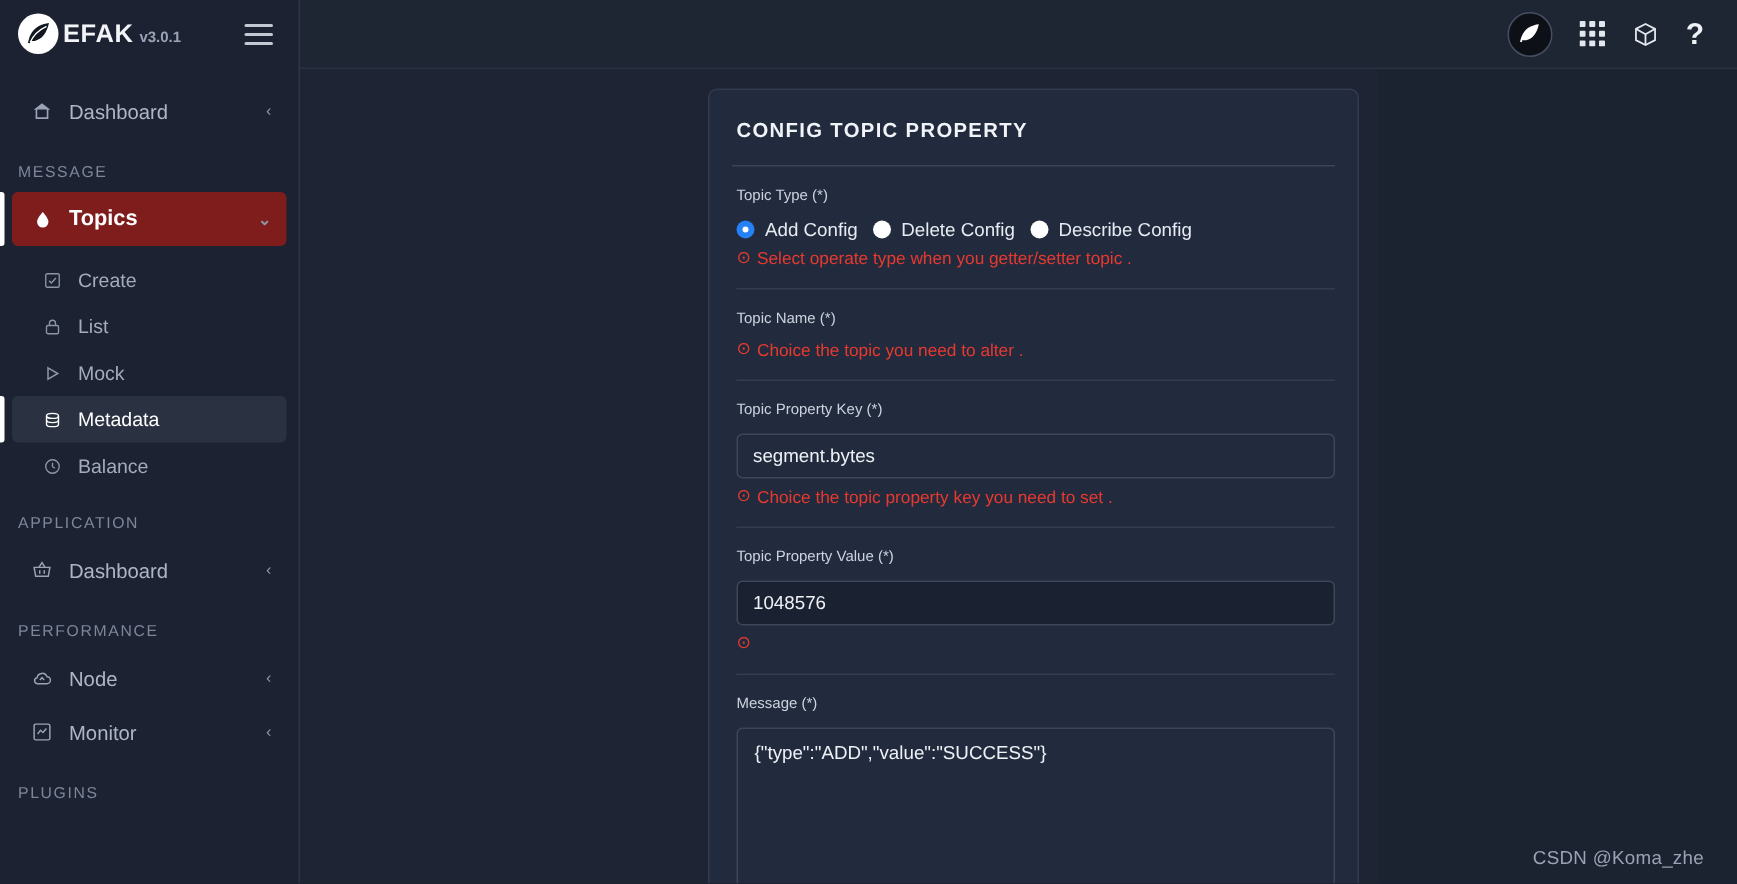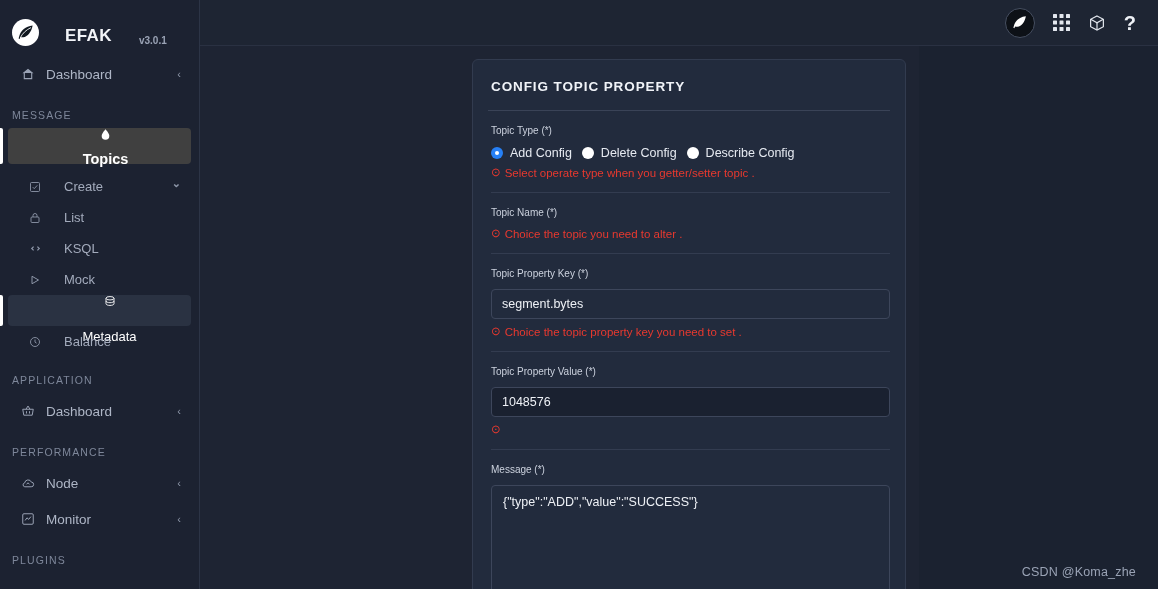--- a/index.html
+++ b/index.html
@@ -13,21 +13,21 @@
 
   
   .topbar {
     height: 46px; flex: 0 0 46px;
     display: flex; align-items: center;
     background: #1e2533;
     border-bottom: 1px solid #2a3142;
   }
   .brand {
     width: 200px; height: 46px; flex: 0 0 200px;
-    display: flex; align-items: flex-end; gap: 26px;
+    display: flex; align-items: center; gap: 3px;
     padding-left: 12px;
     background: #1c2231;
     border-right: 1px solid #2c3446;
   }
   .logo-mark {
     width: 27px; height: 27px; border-radius: 50%;
     background: #ffffff; position: relative; flex: 0 0 27px;
     display: flex; align-items: center; justify-content: center;
   }
   .logo-mark svg { display: block; }
@@ -67,36 +67,36 @@
   }
   .nav-item {
     position: relative; height: 36px; margin: 0 8px;
     display: flex; align-items: center; gap: 10px;
     border-radius: 4px; padding-left: 12px; cursor: pointer;
     color: #aeb6c6; font-size: 13.5px;
   }
   .nav-item .nav-ic { width: 16px; display: flex; align-items: center; justify-content: center; color: #9aa3b5; }
   .nav-item .nav-ic svg { display: block; }
   .nav-item .caret { margin-left: auto; margin-right: 10px; color: #8d96a8; font-size: 11px; display: flex; }
-  .nav-item.active { background: #404040; color: #ffffff; flex-direction: column; }
+  .nav-item.active { background: #7f1d1d; color: #ffffff; }
   .nav-item.active .nav-ic { color: #ffffff; }
   .nav-item.active::before {
     content: ""; position: absolute; left: -8px; top: 0; bottom: 0;
     width: 3px; background: #ffffff; border-radius: 0 2px 2px 0;
   }
   .nav-item.strong { font-size: 14.5px; font-weight: bold; }
 
   .nav-sub {
-    height: 31px; margin: 0 8px; display: flex; align-items: center; gap: 22px;
+    height: 31px; margin: 0 8px; display: flex; align-items: center; gap: 10px;
     padding-left: 20px; border-radius: 4px; cursor: pointer;
     color: #a3abbc; font-size: 13px; position: relative;
   }
   .nav-sub .nav-ic { width: 14px; display: flex; align-items: center; justify-content: center; color: #8d96a8; }
   .nav-sub .nav-ic svg { display: block; }
-  .nav-sub.active { background: #2a3242; color: #fff; flex-direction: column; }
+  .nav-sub.active { background: #2a3242; color: #fff; }
   .nav-sub.active .nav-ic { color: #fff; }
   .nav-sub.active::before {
     content: ""; position: absolute; left: -8px; top: 0; bottom: 0;
     width: 3px; background: #ffffff; border-radius: 0 2px 2px 0;
   }
   .nav-group {
     color: #7e879a; font-size: 10.5px; letter-spacing: 1.1px;
     padding: 0 0 0 12px; margin-top: 17px; margin-bottom: 7px;
   }
   .sp-8 { height: 7px; }
@@ -266,29 +266,20 @@
       <div class="nav-sub">
         <span class="nav-ic">
           <svg width="12" height="12" viewBox="0 0 24 24" fill="none" stroke="#8d96a8" stroke-width="1.8" aria-hidden="true">
             <rect x="4" y="10" width="16" height="11" rx="2"></rect>
               <path d="M8 10V7a4 4 0 0 1 8 0v3"></path>
           </svg>
         </span>
         <span>List</span>
       </div>
 
-      <div class="nav-sub">
-        <span class="nav-ic">
-          <svg width="13" height="13" viewBox="0 0 24 24" fill="none" stroke="#8d96a8" stroke-width="2.2" aria-hidden="true">
-            <path d="M8.5 8.5 5 12l3.5 3.5"></path>
-              <path d="M15.5 8.5 19 12l-3.5 3.5"></path>
-          </svg>
-        </span>
-        <span>KSQL</span>
-      </div>
 
       <div class="nav-sub">
         <span class="nav-ic">
           <svg width="12" height="12" viewBox="0 0 24 24" fill="none" stroke="#8d96a8" stroke-width="2" aria-hidden="true">
             <path d="M6 4.5 19 12 6 19.5V4.5z"></path>
           </svg>
         </span>
         <span>Mock</span>
       </div>
 

